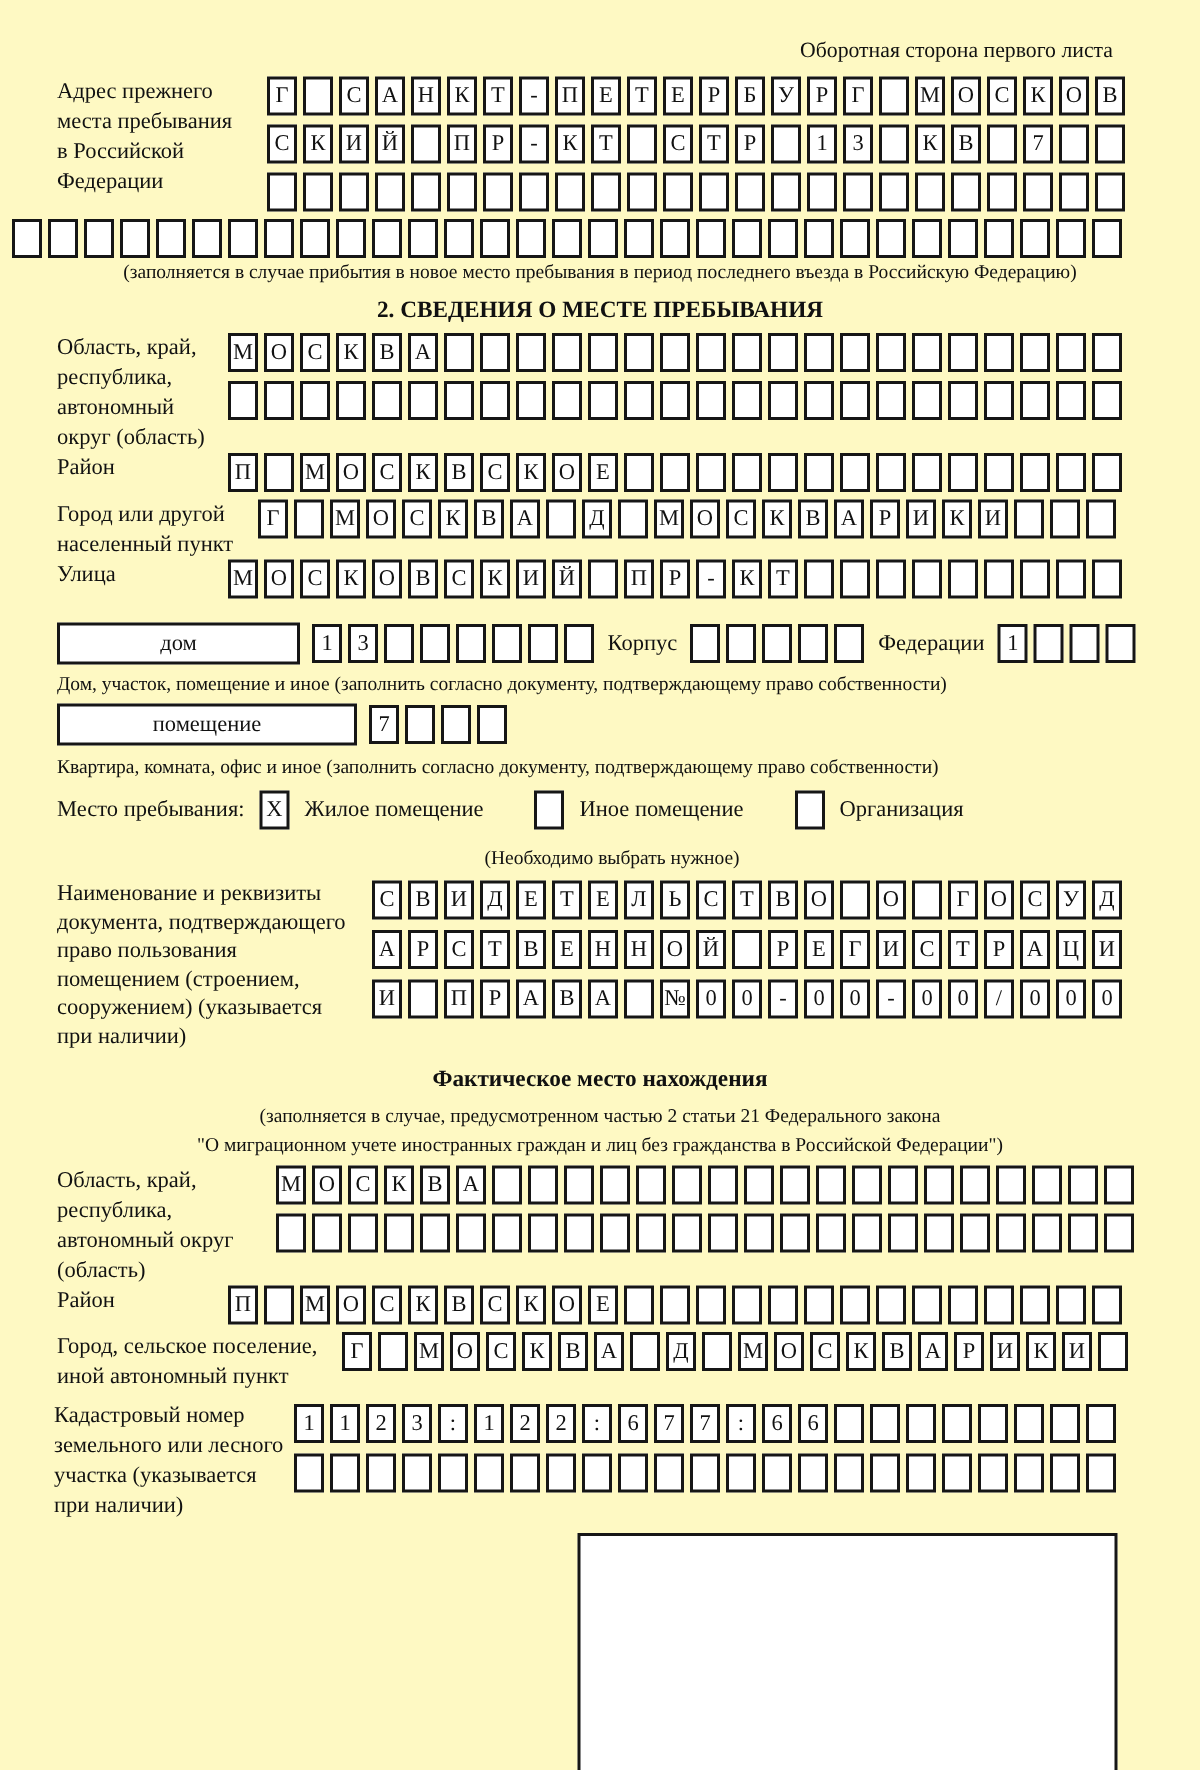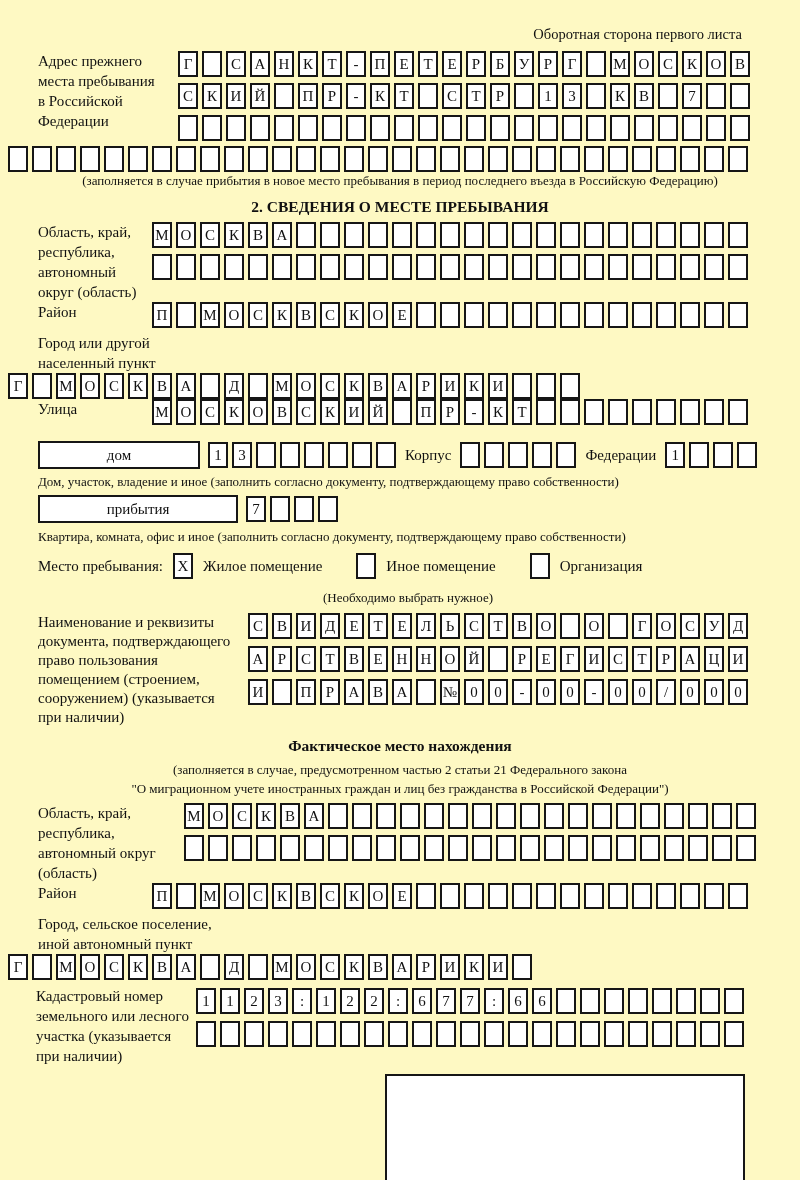--- a/index.html
+++ b/index.html
@@ -50,21 +50,21 @@
   .stay-line{display:flex;align-items:center;margin:8px 0 2px 0;}
   .stay-lbl{margin-left:30px;margin-right:10px;}
   .opt-lbl{margin:0 0 0 10px;}
   .opt-gap{width:34px;flex:0 0 auto;}
   .choose-note{margin:10px 0 4px 120px;width:560px;text-align:center;}
   .doc-line{margin-top:7px;}
   .doc-lbl{line-height:19px;}
   .fact-note{margin:2px 0;}
   .stamp-wrap{width:378px;margin:8px 38px 0 auto;}
   .stamp-box{box-sizing:border-box;width:360px;height:170px;border:2px solid #161616;margin:0 auto;background:#fff;}
-  .mt5{margin-top:5px;flex-direction:column;}
+  .mt5{margin-top:5px;}
   .mt6{margin-top:6px;}
   .mt8{margin-top:8px;}
   .fullrow{margin-top:5px;}
 </style>
 </head>
 <body>
 
 <div class="page">
 
   <div class="corner">Оборотная сторона первого листа</div>
@@ -370,24 +370,24 @@
         <span class="cell"></span>
       </div>
     <div class="inline-lbl">Федерации</div>
     <div class="cellrow">
         <span class="cell">1</span>
         <span class="cell"></span>
         <span class="cell"></span>
         <span class="cell"></span>
       </div>
   </div>
-  <div class="note indent" style="margin-top:4px;">Дом, участок, владение и иное (заполнить согласно документу, подтверждающему право собственности)</div>
+  <div class="note indent" style="margin-top:4px;">Дом, участок, помещение и иное (заполнить согласно документу, подтверждающему право собственности)</div>
 
   <div class="apt-line indent" style="margin-top:5px;">
-    <div class="boxfield" style="width:200px;">прибытия</div>
+    <div class="boxfield" style="width:200px;">помещение</div>
     <div class="small-gap"></div>
     <div class="cellrow">
         <span class="cell">7</span>
         <span class="cell"></span>
         <span class="cell"></span>
         <span class="cell"></span>
       </div>
   </div>
   <div class="note indent" style="margin-top:5px;">Квартира, комната, офис и иное (заполнить согласно документу, подтверждающему право собственности)</div>
 

